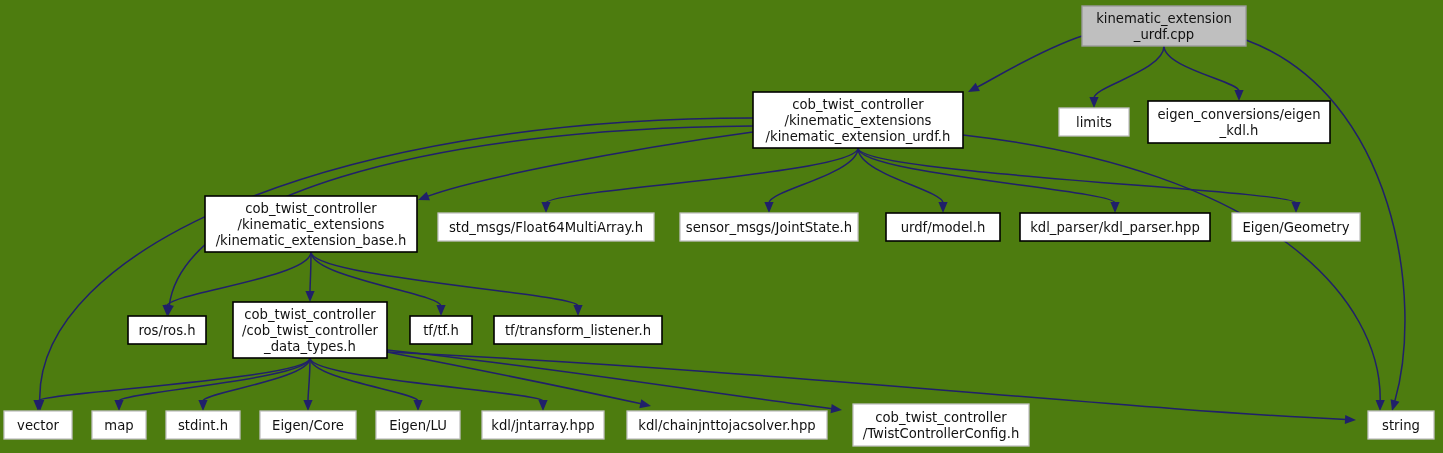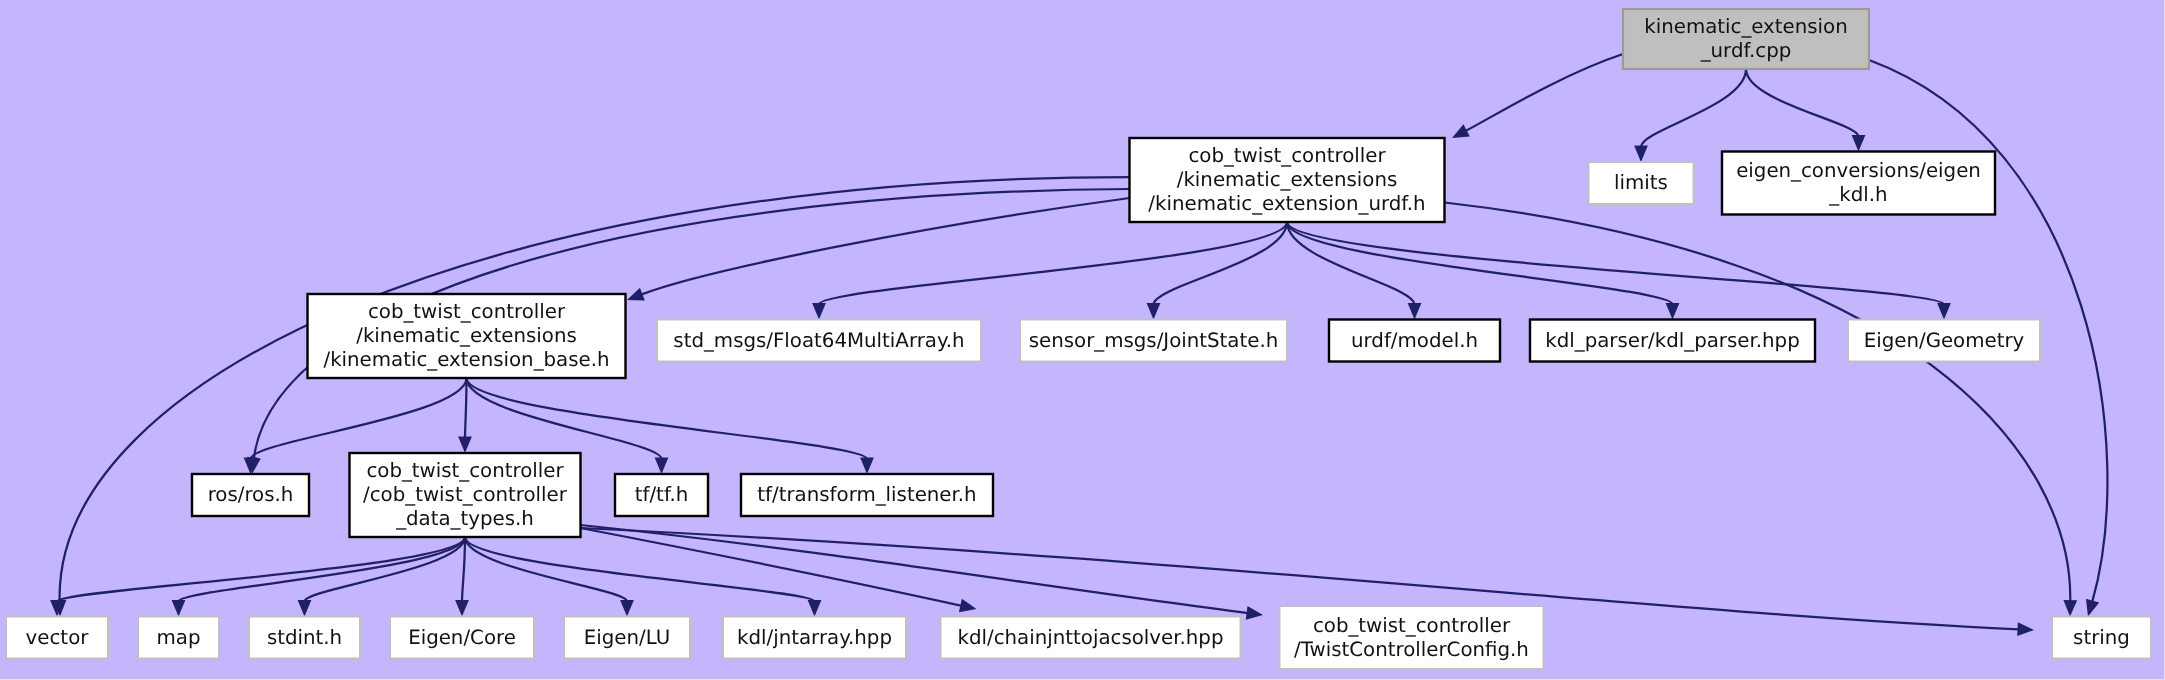--- a/index.html
+++ b/index.html
@@ -1,17 +1,17 @@
 <!DOCTYPE html>
 <html><head>
 <meta charset="utf-8">
 <style>
   html,body{margin:0;padding:0;background:#ffffff;}
   body{font-family:"DejaVu Sans","Liberation Sans",sans-serif;}
-  #canvas{position:relative;width:1443px;height:453px;background:#c4b5fd;overflow:hidden;}
+  #canvas{position:relative;width:1443px;height:453px;background:#4d7c0f;overflow:hidden;}
   svg#graph{position:absolute;left:0;top:0;width:1443px;height:453px;}
   .nodebox{fill:#ffffff;}
   .nodebox.dark{stroke:#000000;stroke-width:1.6;}
   .nodebox.grey{stroke:#c0c0c0;stroke-width:1.3;}
   .nodebox.root{fill:#bfbfbf;stroke:#9a9a9a;stroke-width:1.4;}
   .nodetext{font-family:"DejaVu Sans","Liberation Sans",sans-serif;font-size:13.2px;fill:#111111;text-anchor:middle;dominant-baseline:middle;}
   .edge{fill:none;stroke:#20206a;stroke-width:1.5;}
   .ahead{fill:#20206a;stroke:none;}
 </style>
 </head>

